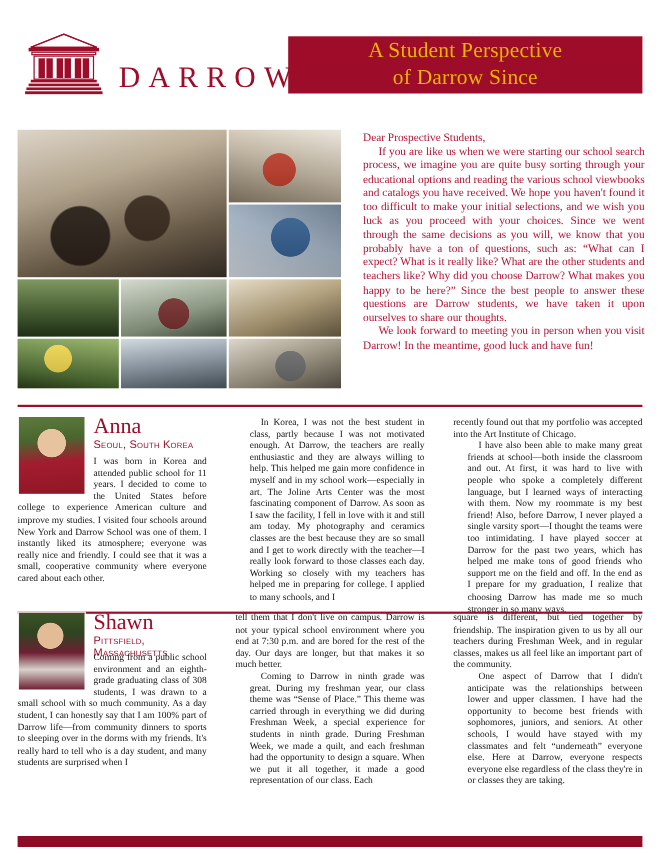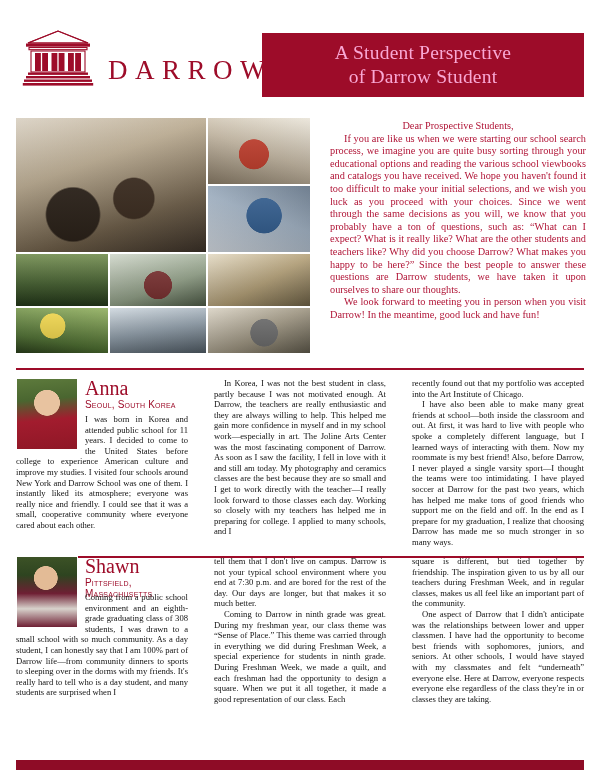--- a/index.html
+++ b/index.html
@@ -51,23 +51,23 @@
     font-family: "Liberation Serif", serif;
     font-size: 27px;
     letter-spacing: 7.5px;
     line-height: 33px;
     font-weight: 400;
   }
   .title-band {
     position: absolute;
     left: 262px; top: 33px;
     width: 322px;
-    height: 64px;
+    height: 52px;
     background: #9d0c29;
-    color: #f9a8d4;
+    color: #eab308;
     display: flex;
     flex-direction: column;
     align-items: center;
     justify-content: center;
   }
   .title-band span {
     font-family: "Liberation Serif", serif;
     font-size: 19.5px;
     line-height: 24px;
     letter-spacing: 0.2px;
@@ -128,21 +128,21 @@
     position: absolute;
     left: 330px; top: 120px;
     width: 256px;
     color: #b01436;
     font-family: "Liberation Serif", serif;
     font-size: 10.3px;
     line-height: 12.6px;
     text-align: justify;
   }
   .letter p { margin: 0; }
-  .letter .salutation { text-align: center; }
+  .letter .salutation { text-align: left; }
   .letter .indent { text-indent: 14px; font-family: Liberation Serif, serif; }
 
   
   .rule {
     position: absolute;
     left: 16px;
     width: 568px;
     height: 2px;
     background: #9d0c29;
   }
@@ -169,21 +169,21 @@
     column-gap: 26px;
   }
   .col {
     font-family: "Liberation Serif", serif;
     font-size: 8.6px;
     line-height: 10.6px;
     text-align: justify;
     color: #111111;
   }
   .col p { margin: 0; }
-  .col p.indent { text-indent: 10px; }
+  .col p.indent { text-indent: 10px; margin-left: 13px; }
 
   .namehead {
     height: 34px;
     margin-bottom: 2px;
   }
   .name {
     font-family: "Liberation Serif", serif;
     font-size: 20px;
     line-height: 21px;
     color: #9d0c29;
@@ -245,21 +245,21 @@
           </g>
         </svg>
       </div>
       <div class="logo-wordmark">
         <div class="wm-line">DARROW</div>
       </div>
     </div>
 
     <div class="title-band">
       <span>A Student Perspective</span>
-      <span>of Darrow Student</span>
+      <span>of Darrow Since</span>
     </div>
   </div>
 
   <div class="collage">
     <div class="ph p1"></div>
     <div class="ph p2"></div>
     <div class="ph p3"></div>
     <div class="ph p4"></div>
     <div class="ph p5"></div>
     <div class="ph p6"></div>

